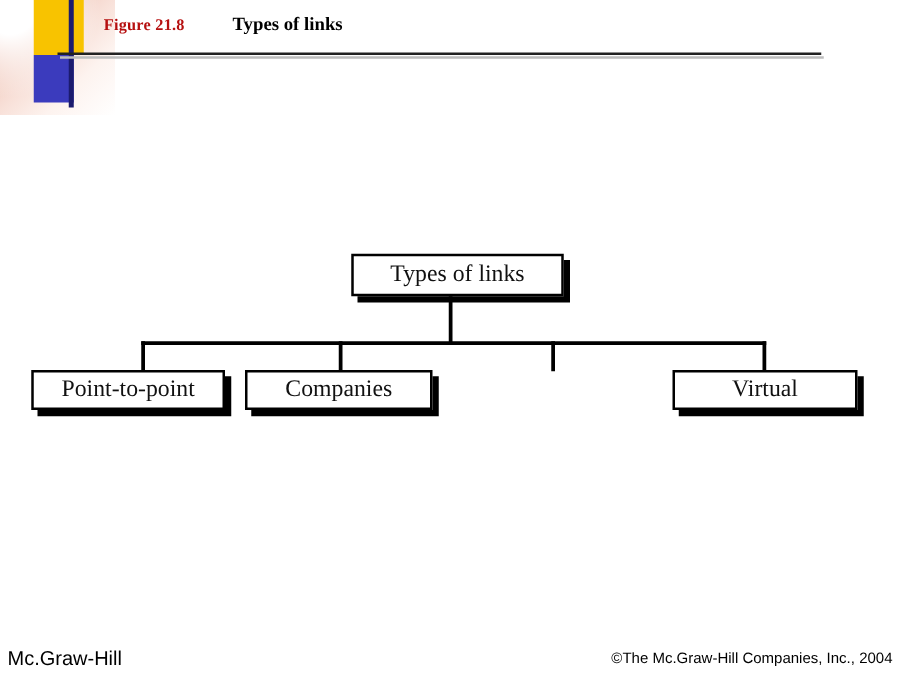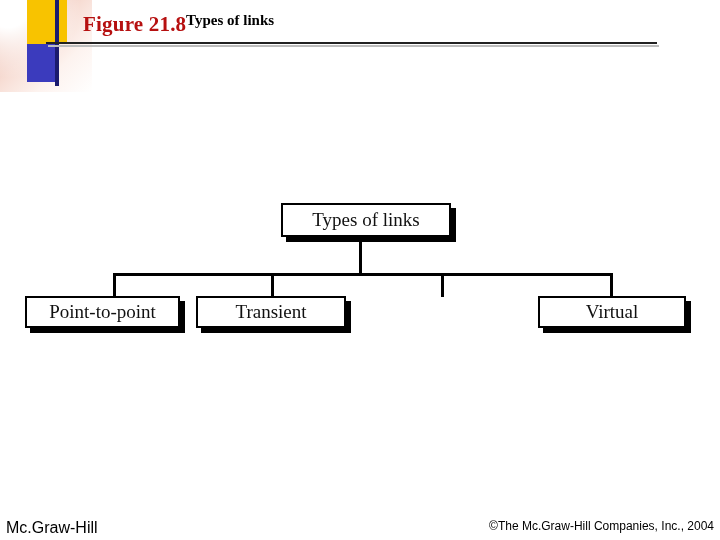--- a/index.html
+++ b/index.html
@@ -66,21 +66,21 @@
     height: 2px;
     background: #bdbdbd;
   }
 
   .fig-label {
     position: absolute;
     left: 83px;
     top: 12px;
     font-family: "Liberation Serif", serif;
     font-weight: bold;
-    font-size: 21px;
+    font-size: 13px;
     color: #b61010;
     letter-spacing: 0.2px;
     white-space: nowrap;
   }
   .fig-title {
     position: absolute;
     left: 186px;
     top: 12px;
     font-family: "Liberation Serif", serif;
     font-weight: bold;
@@ -161,21 +161,21 @@
   <div class="connector" style="left:113px; top:273px; width:3px; height:24px;"></div>
   <div class="connector" style="left:271px; top:273px; width:3px; height:24px;"></div>
   <div class="connector" style="left:441px; top:273px; width:3px; height:24px;"></div>
   <div class="connector" style="left:610px; top:273px; width:3px; height:24px;"></div>
 
   <div class="node" style="left:25px; top:296px; width:155px; height:32px;align-items:center;">
     <span>Point-to-point</span>
   </div>
 
   <div class="node" style="left:196px; top:296px; width:150px; height:32px;">
-    <span>Transient</span>
+    <span>Companies</span>
   </div>
 
 
   <div class="node" style="left:538px; top:296px; width:148px; height:32px;">
     <span>Virtual</span>
   </div>
 
 </div>
 
 <div class="footer-left">Mc.Graw-Hill</div>

